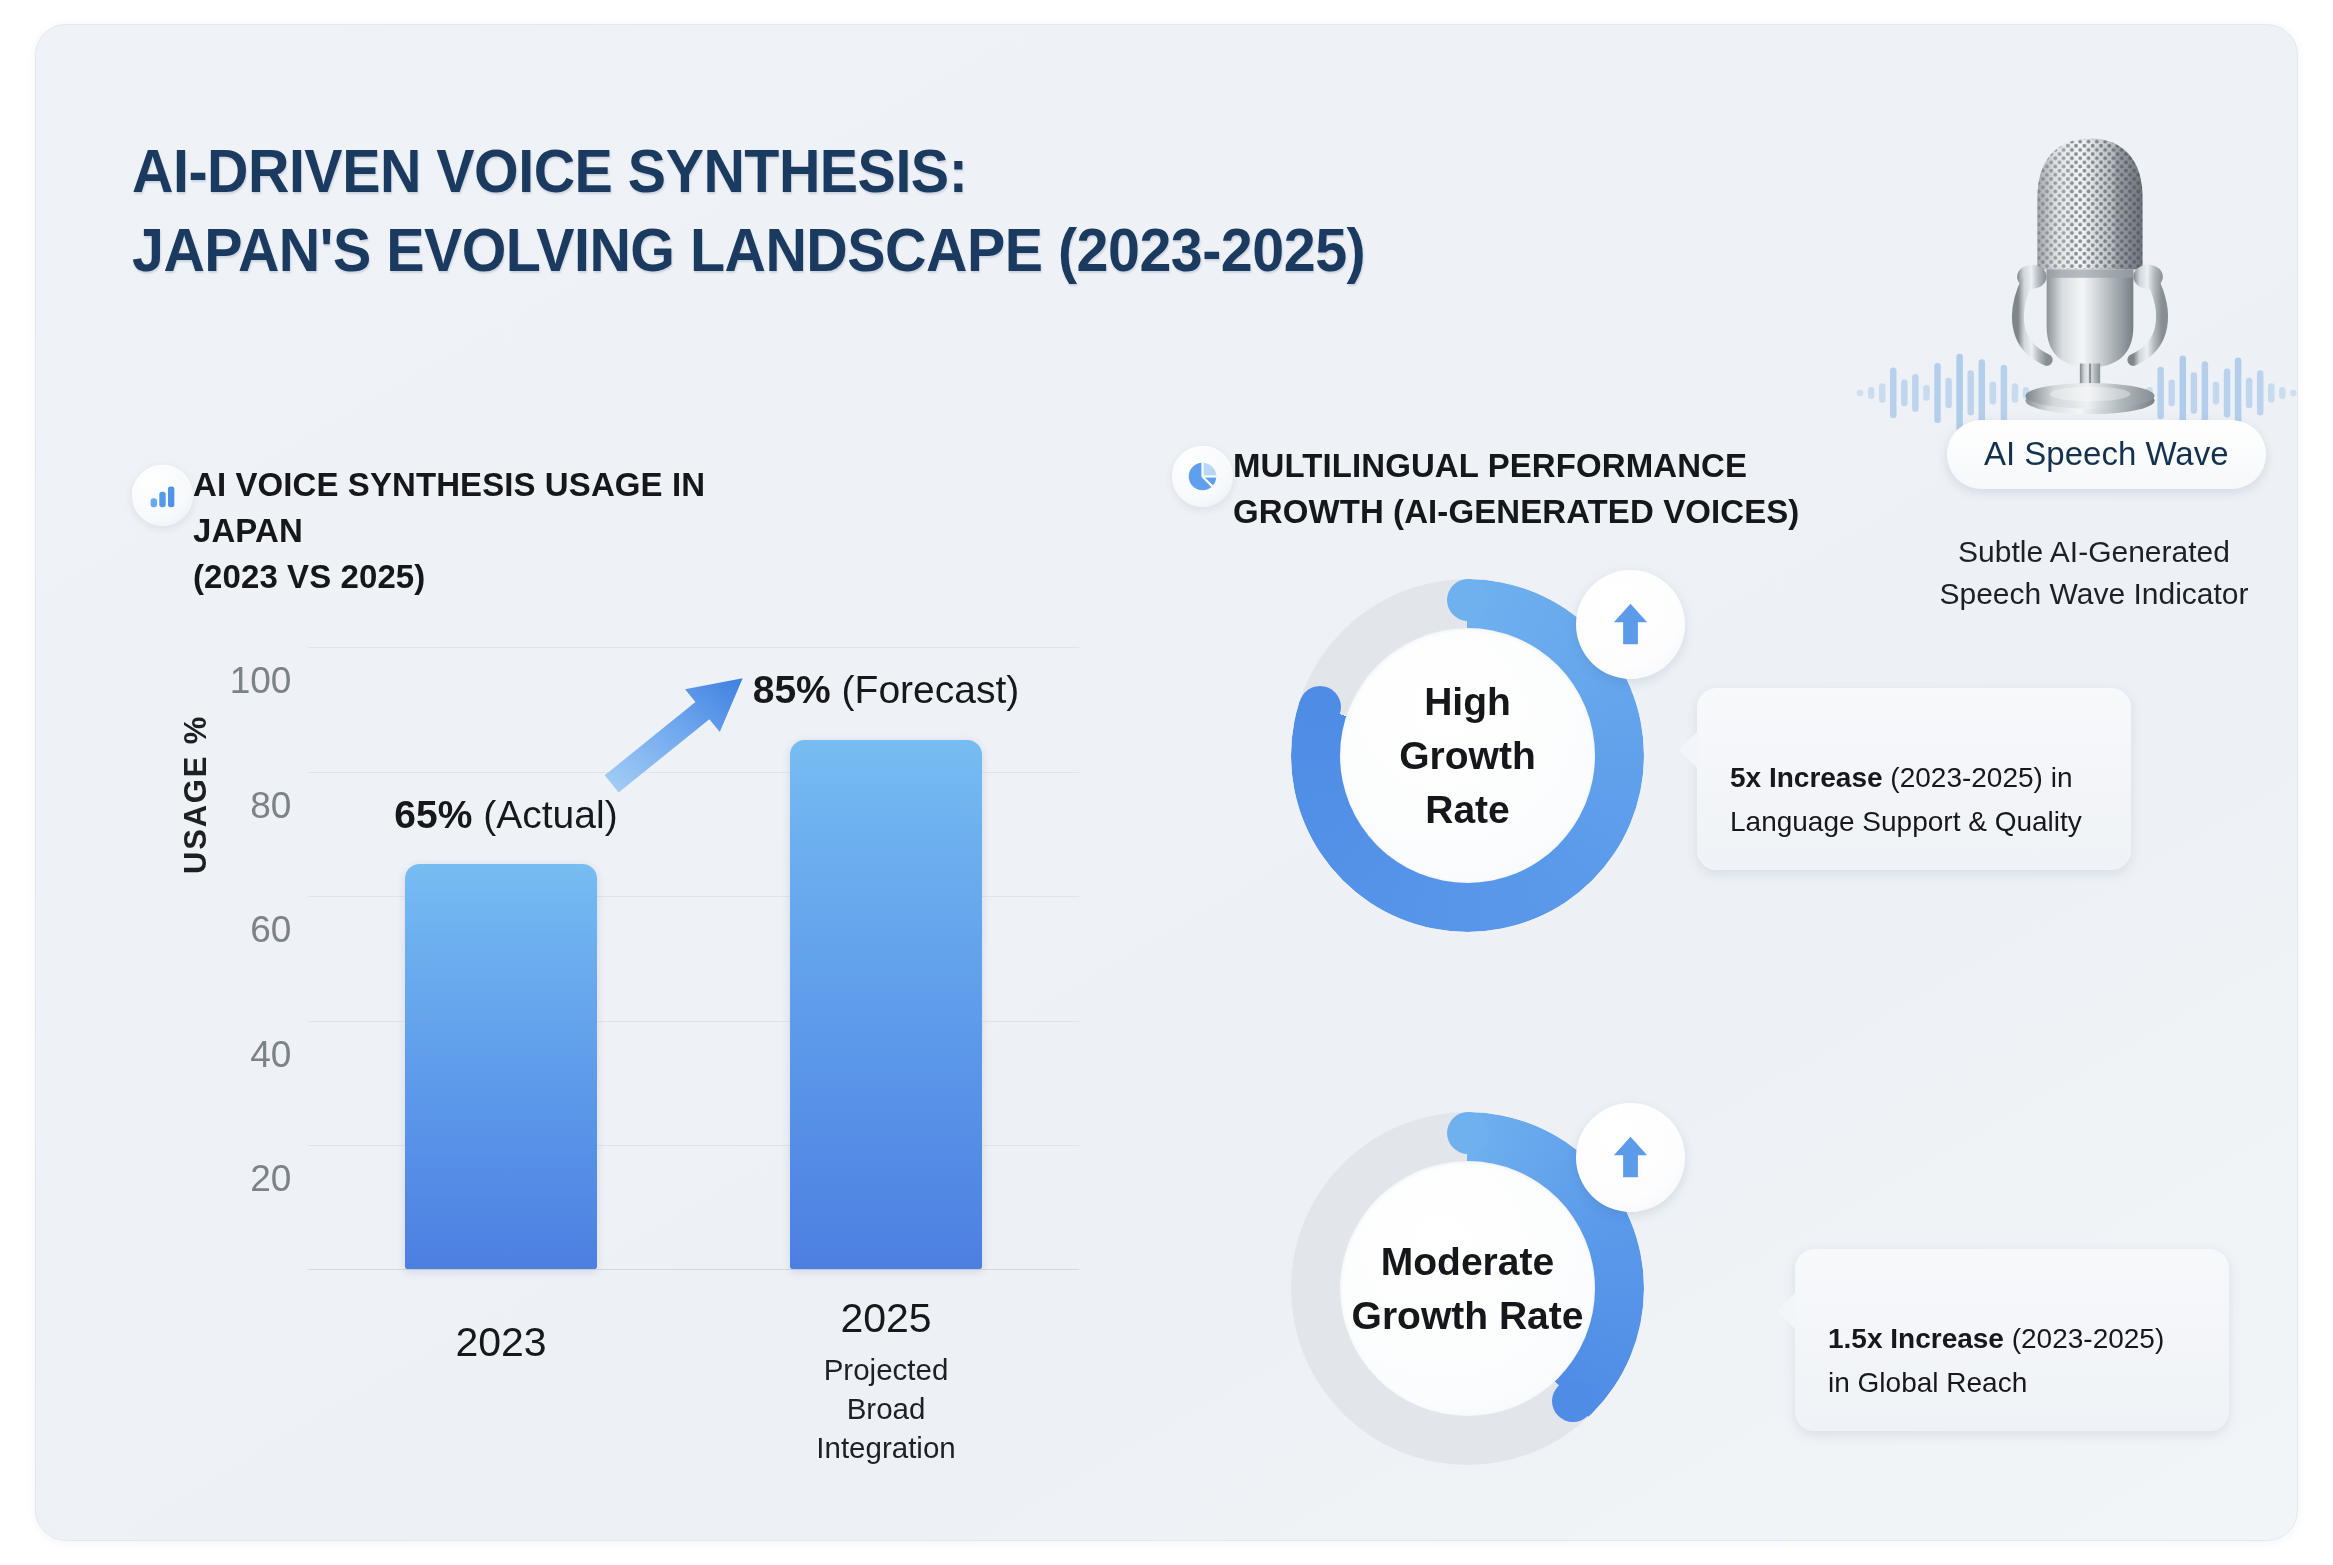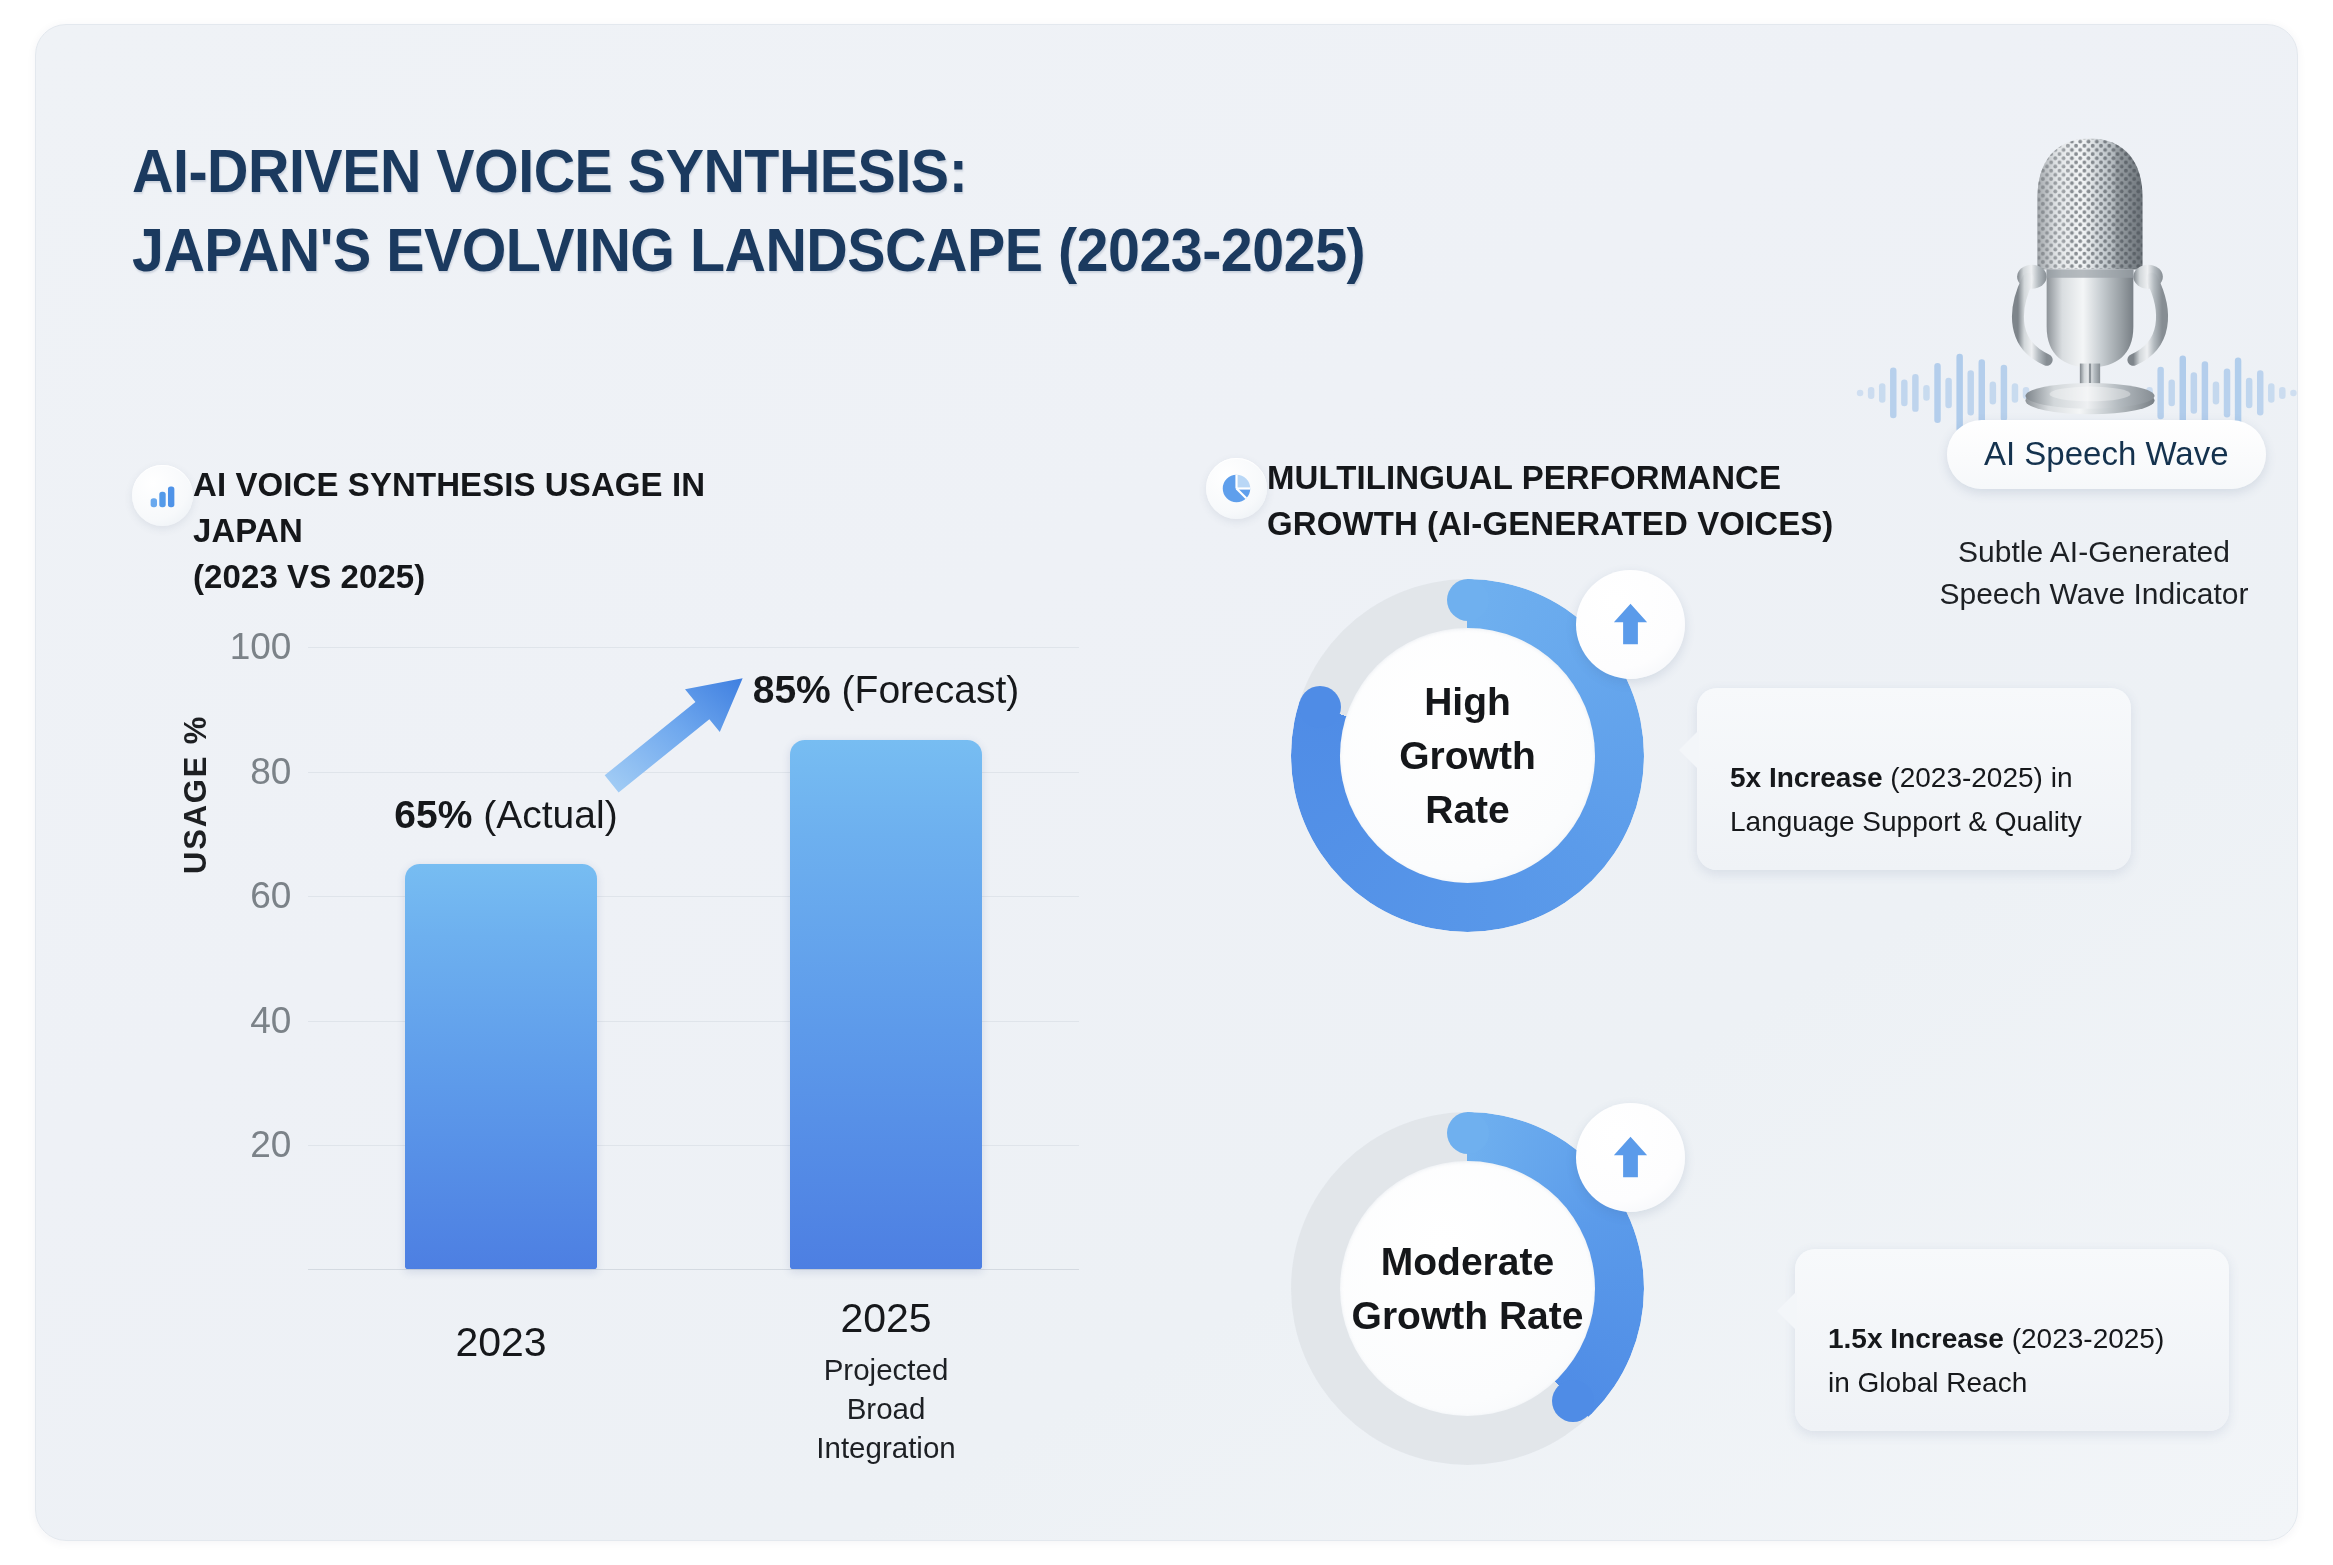--- a/index.html
+++ b/index.html
@@ -54,21 +54,21 @@
   }
 
   
   #chart { position: absolute; left: 129px; top: 572px; width: 932px; height: 748px; }
   #plot { position: absolute; left: 143px; top: 18.5px; right: 18.5px; bottom: 76px; }
   .gridline { position: absolute; left: 0; right: 0; height: 0.9px; background: #dfe4ea; }
   .axisline { position: absolute; left: 0; right: 0; height: 1.8px; background: #d4dae1; }
   .ytick {
     position: absolute; right: calc(100% + 16.6px);
     font-size: 37px; color: #7b8288; transform: translateY(-50%);
-    white-space: nowrap; font-family: "Liberation Sans", sans-serif;
+    white-space: nowrap; font-family: "Liberation Sans", sans-serif; margin-top: 34px;
   }
   #ylabel {
     position: absolute; left: 13px; top: 277px;
     font-size: 31px; font-weight: bold; letter-spacing: 1.8px; color: #1d1f22;
     transform: rotate(-90deg); transform-origin: left top;
     white-space: nowrap;
   }
   .bar {
     position: absolute; bottom: 0;
     border-radius: 14.8px 14.8px 2.8px 2.8px;
@@ -197,21 +197,21 @@
               <stop offset="0%" stop-color="#a6cff5"></stop>
               <stop offset="55%" stop-color="#6fa8ee"></stop>
               <stop offset="100%" stop-color="#3f7fe0"></stop>
             </linearGradient>
           </defs>
           <polygon points="470.8,67.4 446.0,125.9 434.7,111.9 336.3,191.4 321.2,172.7 419.6,93.3 408.3,79.3" fill="url(#agrad)"></polygon>
         </svg>
       </div>
   </div>
 
-  <div class="sec-head" style="left:1170px; top:417px; width:738px;margin-top:12px;">
+  <div class="sec-head" style="left:1136px; top:417px; width:738px;">
     <div class="badge-icon">
       <svg width="33" height="33" viewBox="0 0 36 36" aria-hidden="true">
         <path d="M18 18 L18 3 A15 15 0 1 0 33 18 Z" fill="#5f9fec"></path>
         <path d="M18 18 L33 18 A15 15 0 0 0 18 3 Z" fill="#b9d7f6"></path>
         <path d="M18 18 L18 3" stroke="#ffffff" stroke-width="2.4"></path>
         <path d="M18 18 L33 18" stroke="#ffffff" stroke-width="2.4"></path>
         <path d="M18 18 L28.6 28.6" stroke="#ffffff" stroke-width="2.4"></path>
       </svg>
     </div>
     <div class="sec-title">MULTILINGUAL PERFORMANCE

